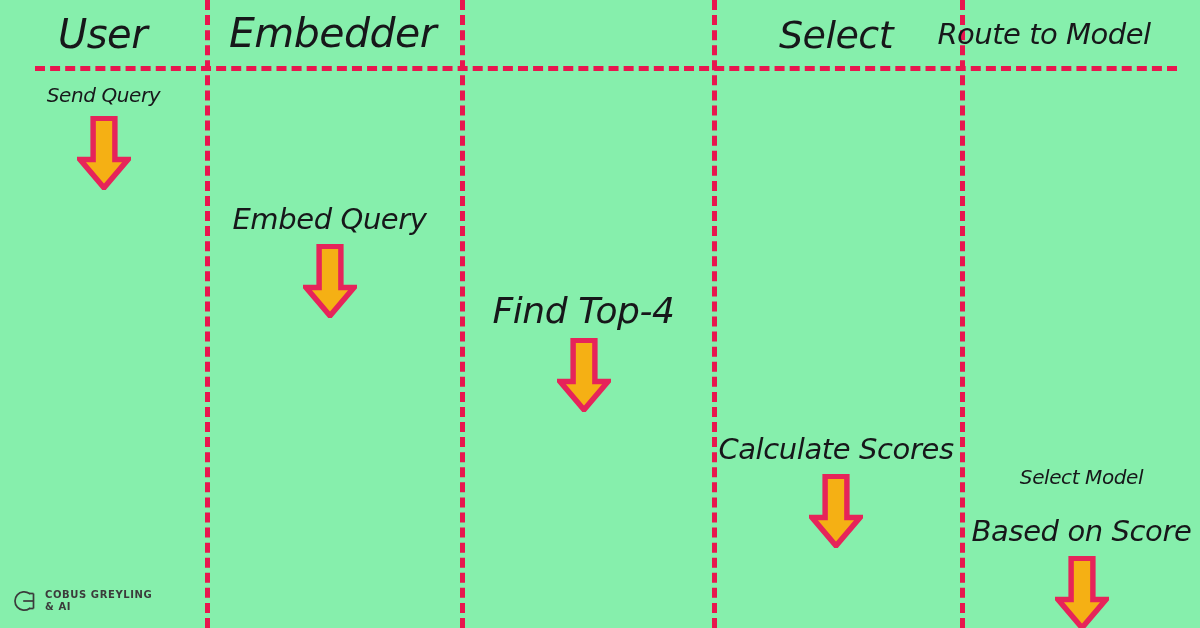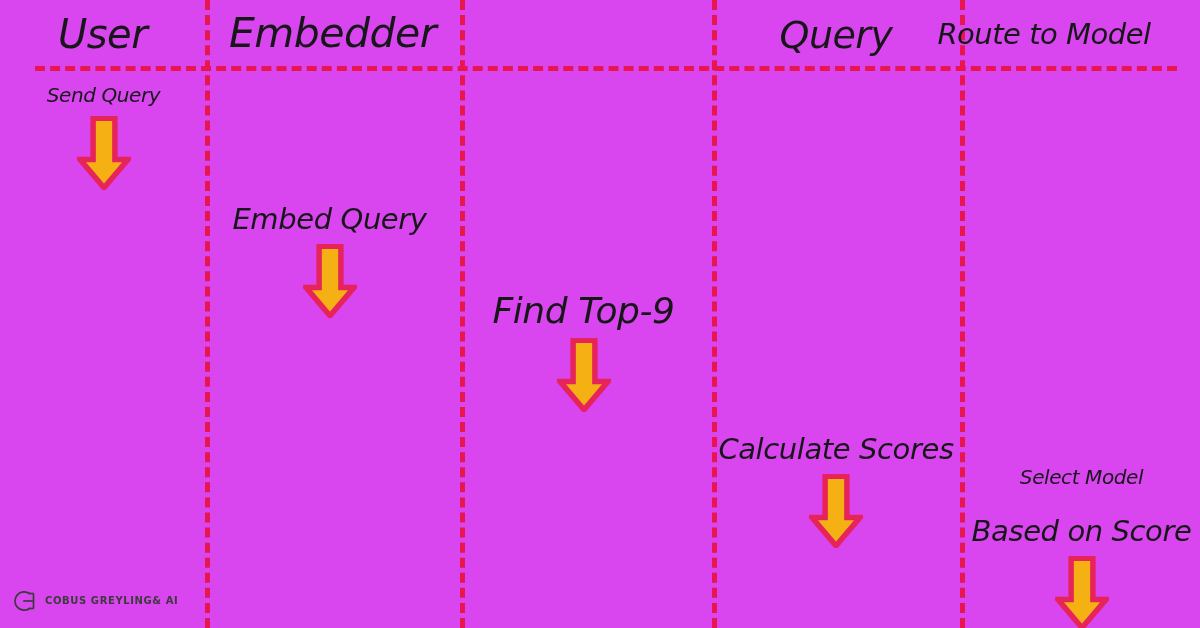--- a/index.html
+++ b/index.html
@@ -7,21 +7,21 @@
     padding: 0;
     background: #ffffff;
   }
   body {
     font-family: "DejaVu Sans", sans-serif;
   }
   #canvas {
     position: relative;
     width: 1200px;
     height: 628px;
-    background: #d946ef;
+    background: #86efac;
     overflow: hidden;
   }
 
   
   .v-divider {
     position: absolute;
     width: 0;
     top: 0;
     bottom: 0;
     border-left: 5px dashed #E8164E;
@@ -68,21 +68,21 @@
   #logo {
     position: absolute;
     left: 8px;
     top: 586px;
     display: flex;
     align-items: center;
     gap: 7px;
   }
   #logo .logo-text {
     display: flex;
-    flex-direction: row;
+    flex-direction: column;
     justify-content: center;
     font-family: "DejaVu Sans", sans-serif;
     font-weight: 700;
     font-size: 10px;
     letter-spacing: 0.6px;
     color: #3b3b3b;
     line-height: 1.25;
   }
 </style>
 </head>
@@ -95,21 +95,21 @@
   <div class="v-divider" style="left:205px;"></div>
   <div class="v-divider" style="left:460px;"></div>
   <div class="v-divider" style="left:712px;"></div>
   <div class="v-divider" style="left:960px;"></div>
 
   <div class="lane-title" style="left:0px; top:14px; width:205px; font-size:40px;">User</div>
 
   <div class="lane-title" style="left:205px; top:13px; width:255px; font-size:41px;">Embedder</div>
 
 
-  <div class="lane-title" style="left:712px; top:16px; width:248px; font-size:38px;">Query</div>
+  <div class="lane-title" style="left:712px; top:16px; width:248px; font-size:38px;">Select</div>
 
   <div class="lane-title" style="left:924px; top:20px; width:240px; font-size:29px;">Route to Model</div>
 
   <svg width="0" height="0" style="position:absolute" aria-hidden="true">
     <defs>
       <g id="down-arrow-shape">
         <path d="M 14 2 L 34 2 L 34 40 L 46 40 L 24 66 L 2 40 L 14 40 Z" fill="#F5B014" stroke="#E6245A" stroke-width="5" stroke-linejoin="miter"></path>
       </g>
     </defs>
   </svg>
@@ -122,21 +122,21 @@
   </div>
 
   <div class="step" style="left:207px; top:202px; width:245px;">
     <div class="step-label" style="font-size:29px;">Embed Query</div>
     <svg class="step-arrow" width="54" height="74" viewBox="0 0 48 68" style="margin-top:8px;">
       <path d="M 14 2 L 34 2 L 34 40 L 46 40 L 24 66 L 2 40 L 14 40 Z" fill="#F5B014" stroke="#E6245A" stroke-width="5" stroke-linejoin="miter"></path>
     </svg>
   </div>
 
   <div class="step" style="left:462px; top:290px; width:243px;">
-    <div class="step-label" style="font-size:36px;">Find Top-9</div>
+    <div class="step-label" style="font-size:36px;">Find Top-4</div>
     <svg class="step-arrow" width="54" height="74" viewBox="0 0 48 68" style="margin-top:6px;">
       <path d="M 14 2 L 34 2 L 34 40 L 46 40 L 24 66 L 2 40 L 14 40 Z" fill="#F5B014" stroke="#E6245A" stroke-width="5" stroke-linejoin="miter"></path>
     </svg>
   </div>
 
   <div class="step" style="left:715px; top:388px; width:242px;margin-top:44px;">
     <div class="step-label" style="font-size:29px;">Calculate Scores</div>
     <svg class="step-arrow" width="54" height="74" viewBox="0 0 48 68" style="margin-top:8px;">
       <path d="M 14 2 L 34 2 L 34 40 L 46 40 L 24 66 L 2 40 L 14 40 Z" fill="#F5B014" stroke="#E6245A" stroke-width="5" stroke-linejoin="miter"></path>
     </svg>

